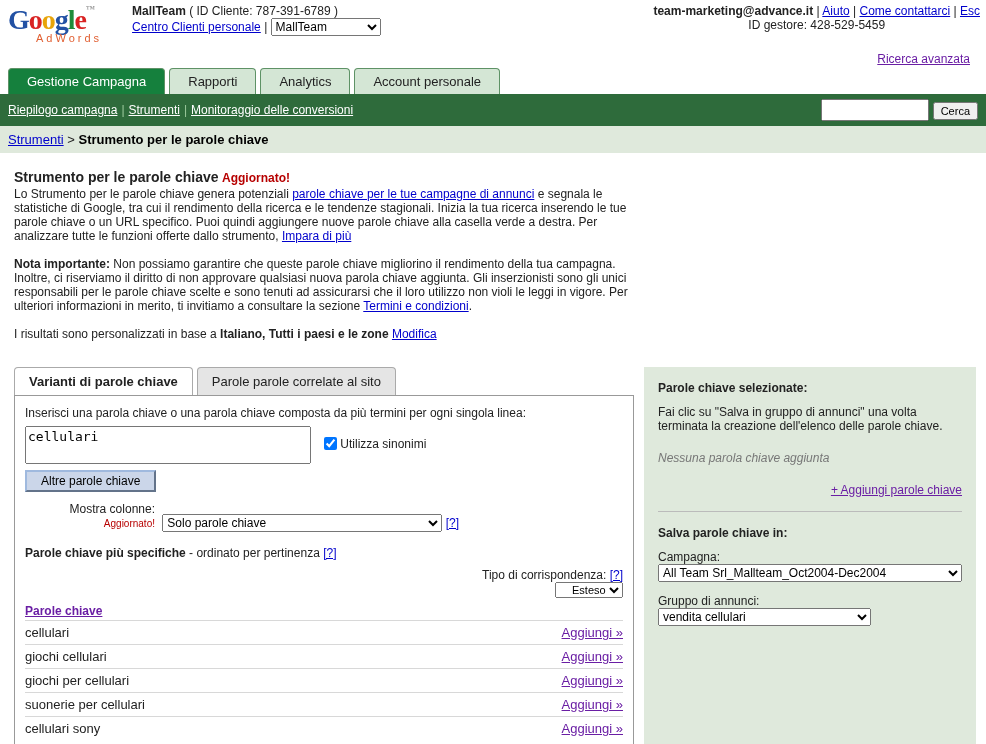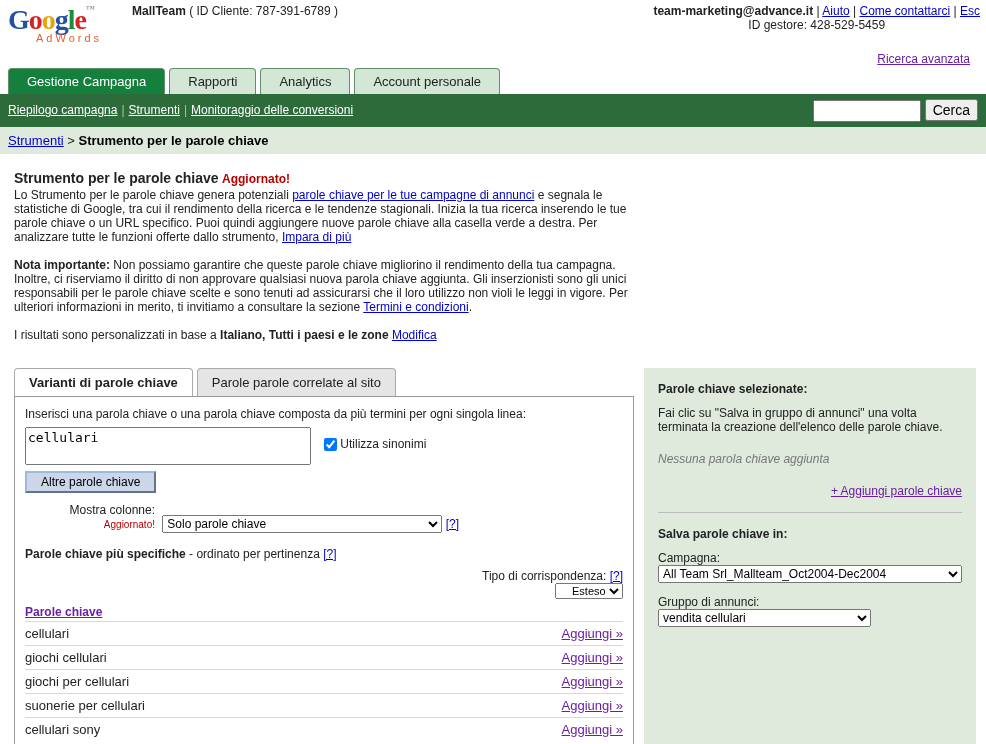--- a/index.html
+++ b/index.html
@@ -13,21 +13,21 @@
 .acct { font-size:12px; flex:1; }
 .right { margin-left:auto; text-align:center; font-size:12px; white-space:nowrap;}
 .tabs { background:#fff; display:flex; padding-left:8px; }
 .tab { border:1px solid #5e9266; border-bottom:none; background:#d4e6d5; padding:5px 18px; margin-right:4px; border-radius:4px 4px 0 0; font-size:13px; cursor:pointer;}
 .tab.active { background:#15803d; color:#fff; font-weight:normal; }
 .subbar { background:#2e6b3b; color:#fff; padding:5px 8px; display:flex; align-items:center; }
 .subbar a { color:#fff; }
 .subpipe { color:#9ccb9e; margin:0 4px; }
 .searchbox { margin-left:auto; }
 .searchbox input[type=text]{ width:100px; height:16px;}
-.btn { font-size:14px; }
+.btn { font-size:11px; }
 .crumbs { background:#dfe9dc; padding:6px 8px; font-size:13px;}
 .crumbs a{color:#0000cc}
 .crumbs .cur{color:#000;font-weight:bold}
 .main { padding:16px 14px 8px 14px; max-width:640px; }
 h1 { font-size:14px; margin:0 0 4px 0; display:inline;}
 .upd { color:#b70000; font-weight:bold; font-size:12px; }
 .note b{font-weight:bold}
 .panes { display:flex; margin:18px 10px 0 14px; gap:10px;}
 .leftpane { flex:0 0 620px; }
 .tabhead { display:flex; }
@@ -60,20 +60,23 @@
 </head>
 <body>
 
 <div class="top">
   <div class="logo">
     <div class="logobig"><span class="g1">G</span><span class="g2">o</span><span class="g3">o</span><span class="g4">g</span><span class="g5">l</span><span class="g6">e</span><span class="tm">™</span></div>
     <span class="logosub">AdWords</span>
   </div>
   <div class="acct">
     <div><b>MallTeam</b> <span>( ID Cliente: 787-391-6789 )</span></div>
+    <div><a>Centro Clienti personale</a> | 
+      <select style="width:110px"><option>MallTeam</option></select>
+    </div>
   </div>
   <div class="right">
     <b>team-marketing@advance.it</b> |
     <a>Aiuto</a> |
     <a>Come contattarci</a> |
     <a>Esc</a>
     <div>ID gestore: 428-529-5459</div>
   </div>
 </div>
 

